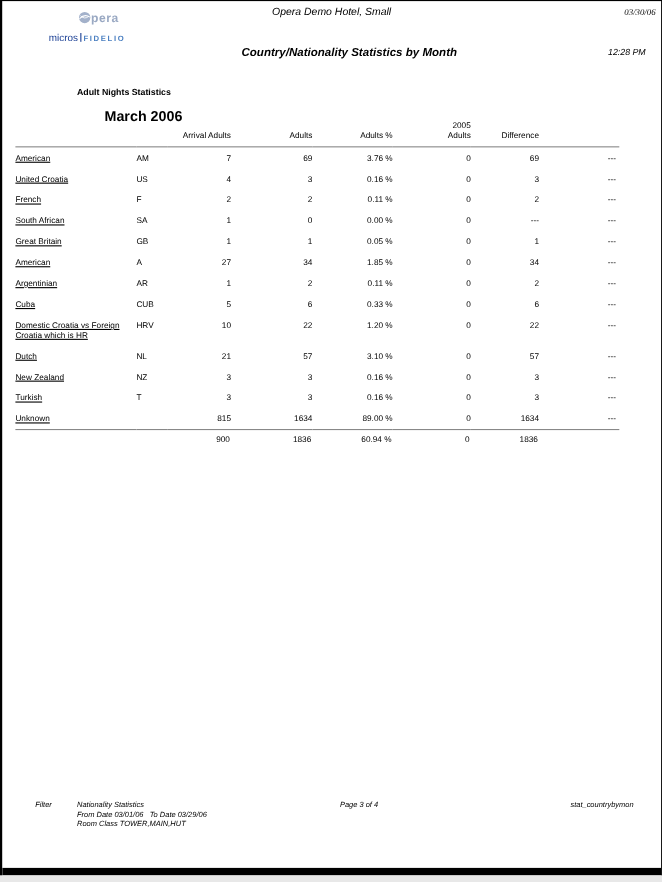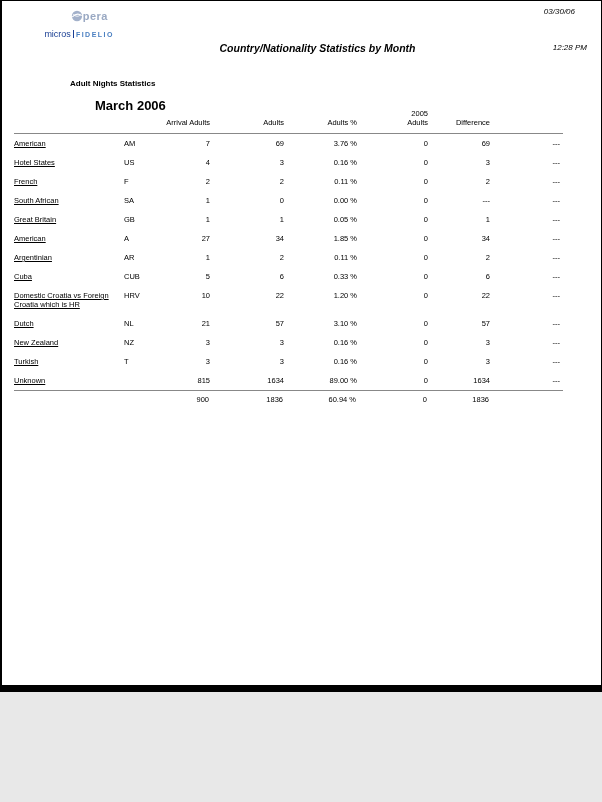--- a/index.html
+++ b/index.html
@@ -1,35 +1,35 @@
 <!DOCTYPE html>
 <html><head>
 <meta charset="utf-8">
 <style>
   html,body { margin:0; padding:0; background:#e8e8e8; }
   .page {
-    position:relative; width:602px; height:692px; background:#ffffff;
+    position:relative; width:602px; height:796px; background:#ffffff;
     font-family:"Liberation Sans", sans-serif; color:#000;
     border-left:2px solid #000; border-right:1px solid #000; border-top:1px solid #000;
     box-sizing:border-box; overflow:hidden;
   }
   .bottom-bar { position:absolute; left:0; right:0; bottom:0; height:7px; background:#000; }
 
   
   .logo { position:absolute; top:9px; left:22px; width:90px; text-align:right; line-height:1; }
   .opera-line { color:#9aa9c3; font-size:11px; font-weight:bold; letter-spacing:.5px; margin-right:6px; }
   .opera-line svg { vertical-align:-2px; }
   .micros-line { margin-top:2px; white-space:nowrap; }
   .micros { color:#1a3f94; font-size:9px; font-weight:normal; }
   .logo-divider { display:inline-block; width:1px; height:8px; background:#1a3f94; margin:0 2px; vertical-align:-1px; }
   .fidelio { color:#4a7fc1; font-size:7px; font-weight:bold; letter-spacing:1.5px; }
 
   
   .hotel-name { position:absolute; top:5px; left:0; width:100%; text-align:center; font-style:italic; font-size:9.5px; }
-  .report-date { position:absolute; top:6px; right:26px; font-style:italic; font-size:8px; }
+  .report-date { position:absolute; top:6px; right:5px; font-style:italic; font-size:8px;font-family:Liberation Serif, serif; }
   .report-title { position:absolute; top:41px; left:0; width:100%; text-align:center; font-style:italic; font-weight:bold; font-size:10.5px;padding-left:16px; }
   .report-time { position:absolute; top:42px; right:14px; font-style:italic; font-size:8px;margin-left:28px; }
 
   .section-subtitle { position:absolute; top:78px; left:68px; font-weight:bold; font-size:8px; }
   .section-period  { position:absolute; top:97px; left:93px; font-weight:bold; font-size:13px; }
 
   
   .stats-table { position:absolute; top:108px; left:12px; width:549px;
     border-collapse:collapse; table-layout:fixed; font-size:7.5px; line-height:9px; }
   .stats-table th { font-weight:normal; vertical-align:bottom; padding:0 0 6px 0; white-space:nowrap; }
@@ -60,20 +60,21 @@
         <circle cx="7" cy="7" r="6" fill="#a3b1ca"></circle>
         <path d="M1.5,8 Q7,2.5 12.5,6.5" stroke="#ffffff" fill="none" stroke-width="1.2"></path>
         <path d="M2.5,5 Q7,9.5 11.5,5.5" stroke="#ffffff" fill="none" stroke-width="0.9"></path>
       </svg><span>pera</span>
     </div>
     <div class="micros-line">
       <span class="micros">micros</span><span class="logo-divider"></span><span class="fidelio">FIDELIO</span>
     </div>
   </div>
 
+  <div class="hotel-name">Opera Demo Hotel, Small</div>
   <div class="report-date">03/30/06</div>
   <div class="report-title">Country/Nationality Statistics by Month</div>
   <div class="report-time">12:28 PM</div>
 
   <div class="section-subtitle">Adult Nights Statistics</div>
   <div class="section-period">March 2006</div>
 
   <table class="stats-table">
     <colgroup>
       <col style="width:110px">
@@ -107,21 +108,21 @@
           <td>AM</td>
           <td class="num">7</td>
           <td class="num">69</td>
           <td class="num">3.76 %</td>
           <td class="num">0</td>
           <td class="num">69</td>
           <td class="num tail">---</td>
         </tr>
 
         <tr>
-          <td class="name">Hotel States</td>
+          <td class="name">United Croatia</td>
           <td>US</td>
           <td class="num">4</td>
           <td class="num">3</td>
           <td class="num">0.16 %</td>
           <td class="num">0</td>
           <td class="num">3</td>
           <td class="num tail">---</td>
         </tr>
 
         <tr>

